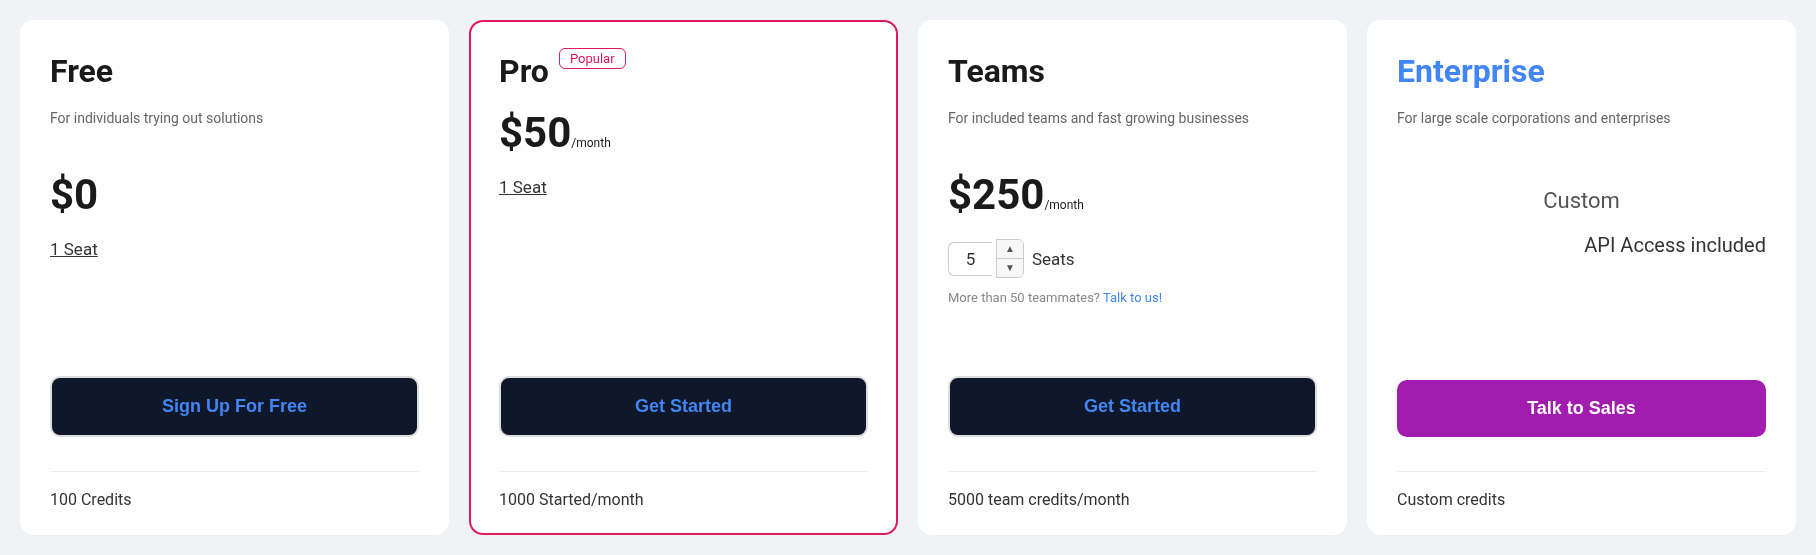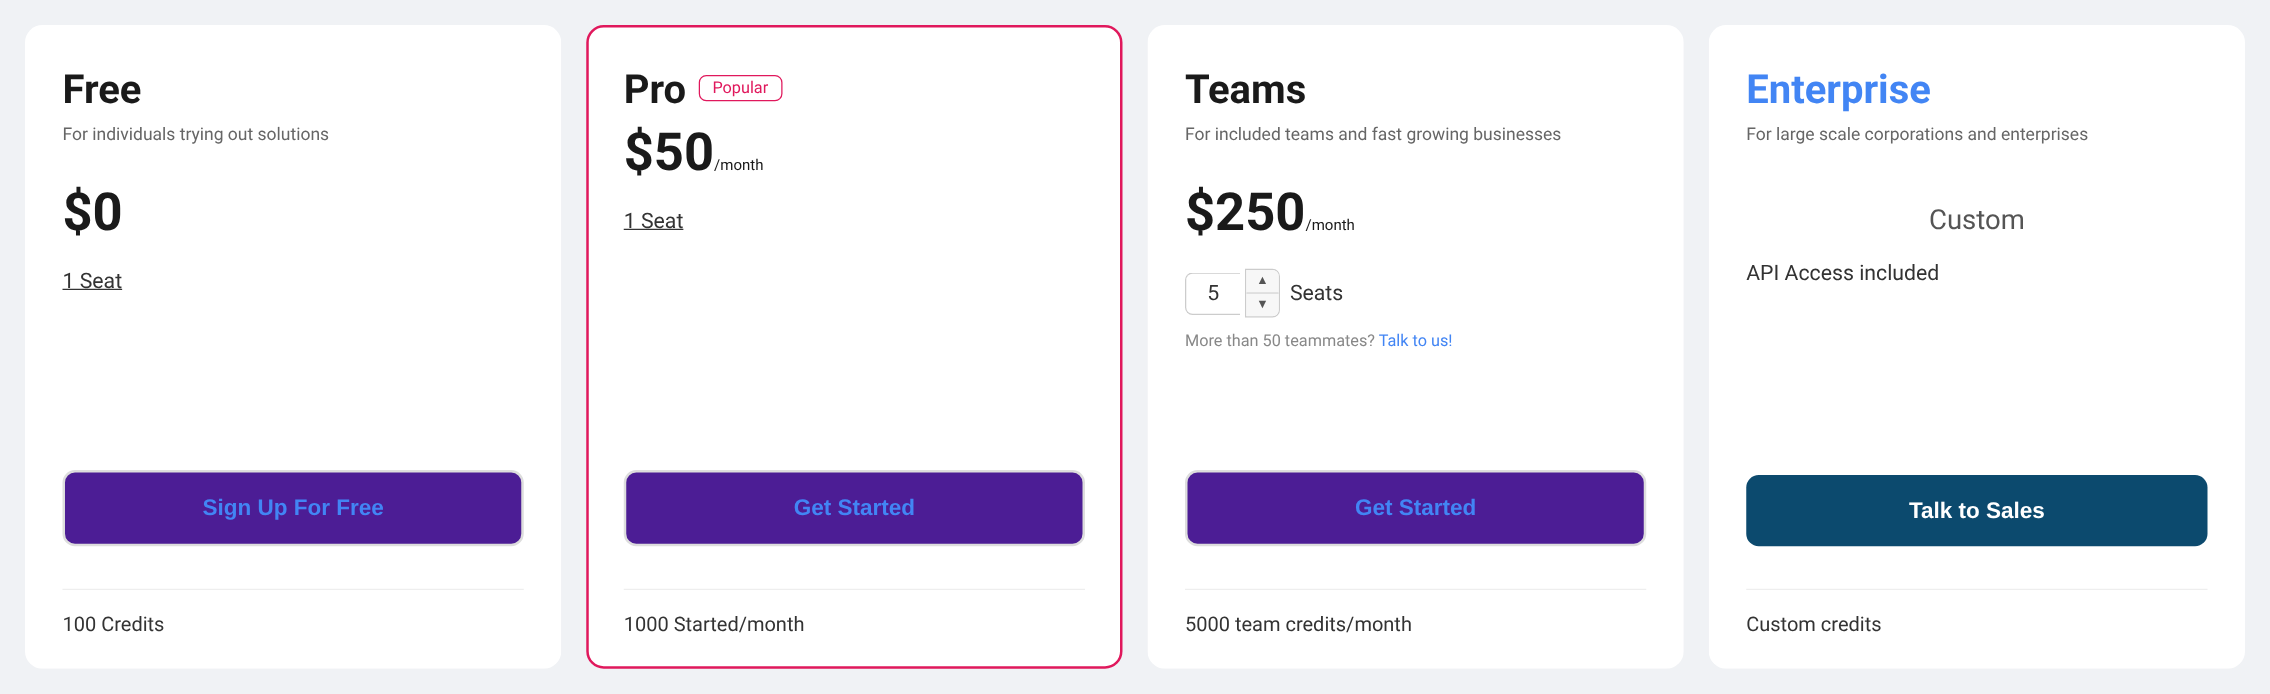--- a/index.html
+++ b/index.html
@@ -39,21 +39,21 @@
       color: #1a1a1a;
       margin-bottom: 6px;
     }
     .card-title.enterprise {
       color: #4285f4;
     }
     .card-subtitle {
       font-size: 14px;
       color: #666;
       line-height: 1.45;
-      margin-bottom: 8px;
+      margin-bottom: 22px;
       min-height: 40px;
     }
     .price-block {
       margin-bottom: 10px;
     }
     .price-main {
       font-size: 42px;
       font-weight: 700;
       color: #1a1a1a;
     }
@@ -127,43 +127,43 @@
     .more-seats {
       font-size: 13px;
       color: #888;
       margin: 6px 0 16px 0;
     }
     .more-seats a {
       color: #4285f4;
       text-decoration: none;
     }
     .api-access {
-      font-size: 17px;
-      color: #333;
-      text-align: left;
+      font-size: 20px;
+      color: #333;
+      text-align: right;
       margin-bottom: 20px;
       padding: 10px 0;
     }
     .spacer { flex: 1; }
     .btn {
       width: 100%;
       padding: 18px;
       border-radius: 10px;
       font-size: 18px;
       font-weight: 600;
       cursor: pointer;
       border: 2px solid #ddd;
-      background: #4c1d95;
+      background: #0f172a;
       color: #4285f4;
       margin-top: auto;
       margin-bottom: 18px;
       transition: background 0.15s;
     }
     .btn.primary {
-      background: #0c4a6e;
+      background: #a21caf;
       color: #fff;
       border: none;
     }
     .credits-label {
       font-size: 16px;
       color: #333;
       margin-top: 2px;
     }
     .popular-badge {
       display: inline-flex;
@@ -174,23 +174,23 @@
       padding: 2px 10px;
       font-size: 13px;
       font-weight: 400;
       margin-left: 10px;
       vertical-align: middle;
       position: relative;
       top: -4px;
     }
     .title-row {
       display: flex;
-      align-items: center;
+      align-items: flex-start;
       gap: 0;
-      margin-bottom: 2px;
+      margin-bottom: 12px;
     }
     .divider-line {
       border: none;
       border-top: 1px solid #eee;
       margin: 16px 0 16px 0;
     }
   </style>
 </head>
 <body>
 

